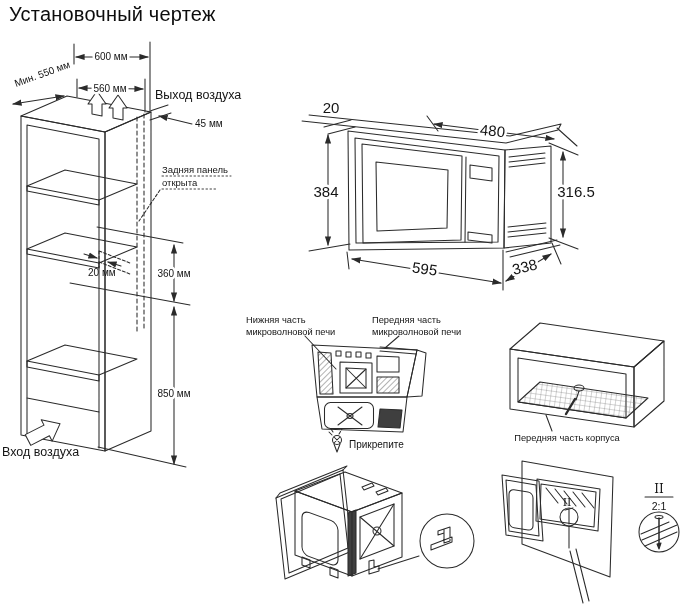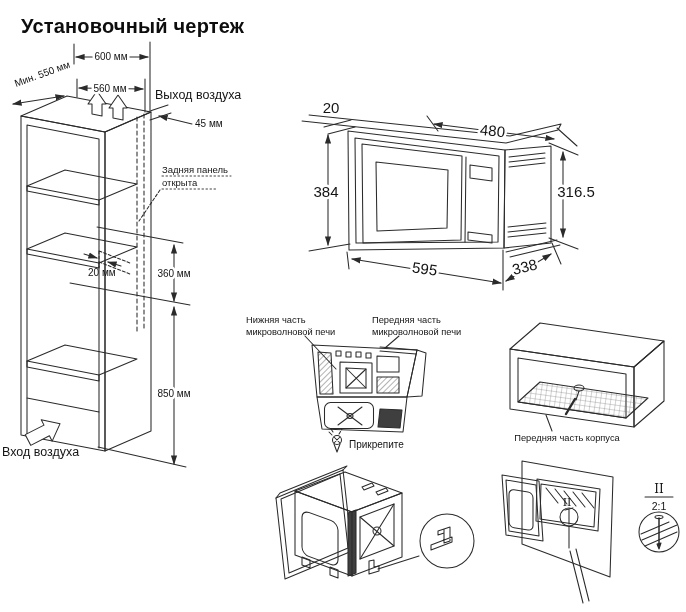--- a/index.html
+++ b/index.html
@@ -1,18 +1,18 @@
 <!DOCTYPE html>
 <html><head>
 <meta charset="utf-8">
 <style>
   html,body{margin:0;padding:0;background:#fff;}
   .canvas{position:relative;width:686px;height:612px;background:#ffffff;overflow:hidden;
           font-family:"Liberation Sans",sans-serif;}
-  .canvas h1{position:absolute;left:9px;top:3px;margin:12px;font-size:20px;font-weight:700;
+  .canvas h1{position:absolute;left:9px;top:3px;margin:0;font-size:20px;font-weight:400;
              color:#0d0d0d;letter-spacing:.2px;font-family:"Liberation Sans",sans-serif;}
   svg{position:absolute;left:0;top:0;}
   .art{stroke:#2b2b2b;stroke-width:1.05;fill:none;stroke-linejoin:round;stroke-linecap:round;}
   .dash{stroke-dasharray:4 3;}
   .dot{stroke-dasharray:1.5 2.5;stroke-width:.9;}
   .ldash{stroke-dasharray:3 2;}
   text{font-family:"Liberation Sans",sans-serif;fill:#141414;stroke:none;}
   .serif{font-family:"DejaVu Serif","Liberation Serif",serif;}
   .halo{paint-order:stroke;stroke:#ffffff;stroke-width:5px;stroke-linejoin:round;fill:#141414;}
   .darkfill{fill:#3f3f3f;stroke:#2b2b2b;}

